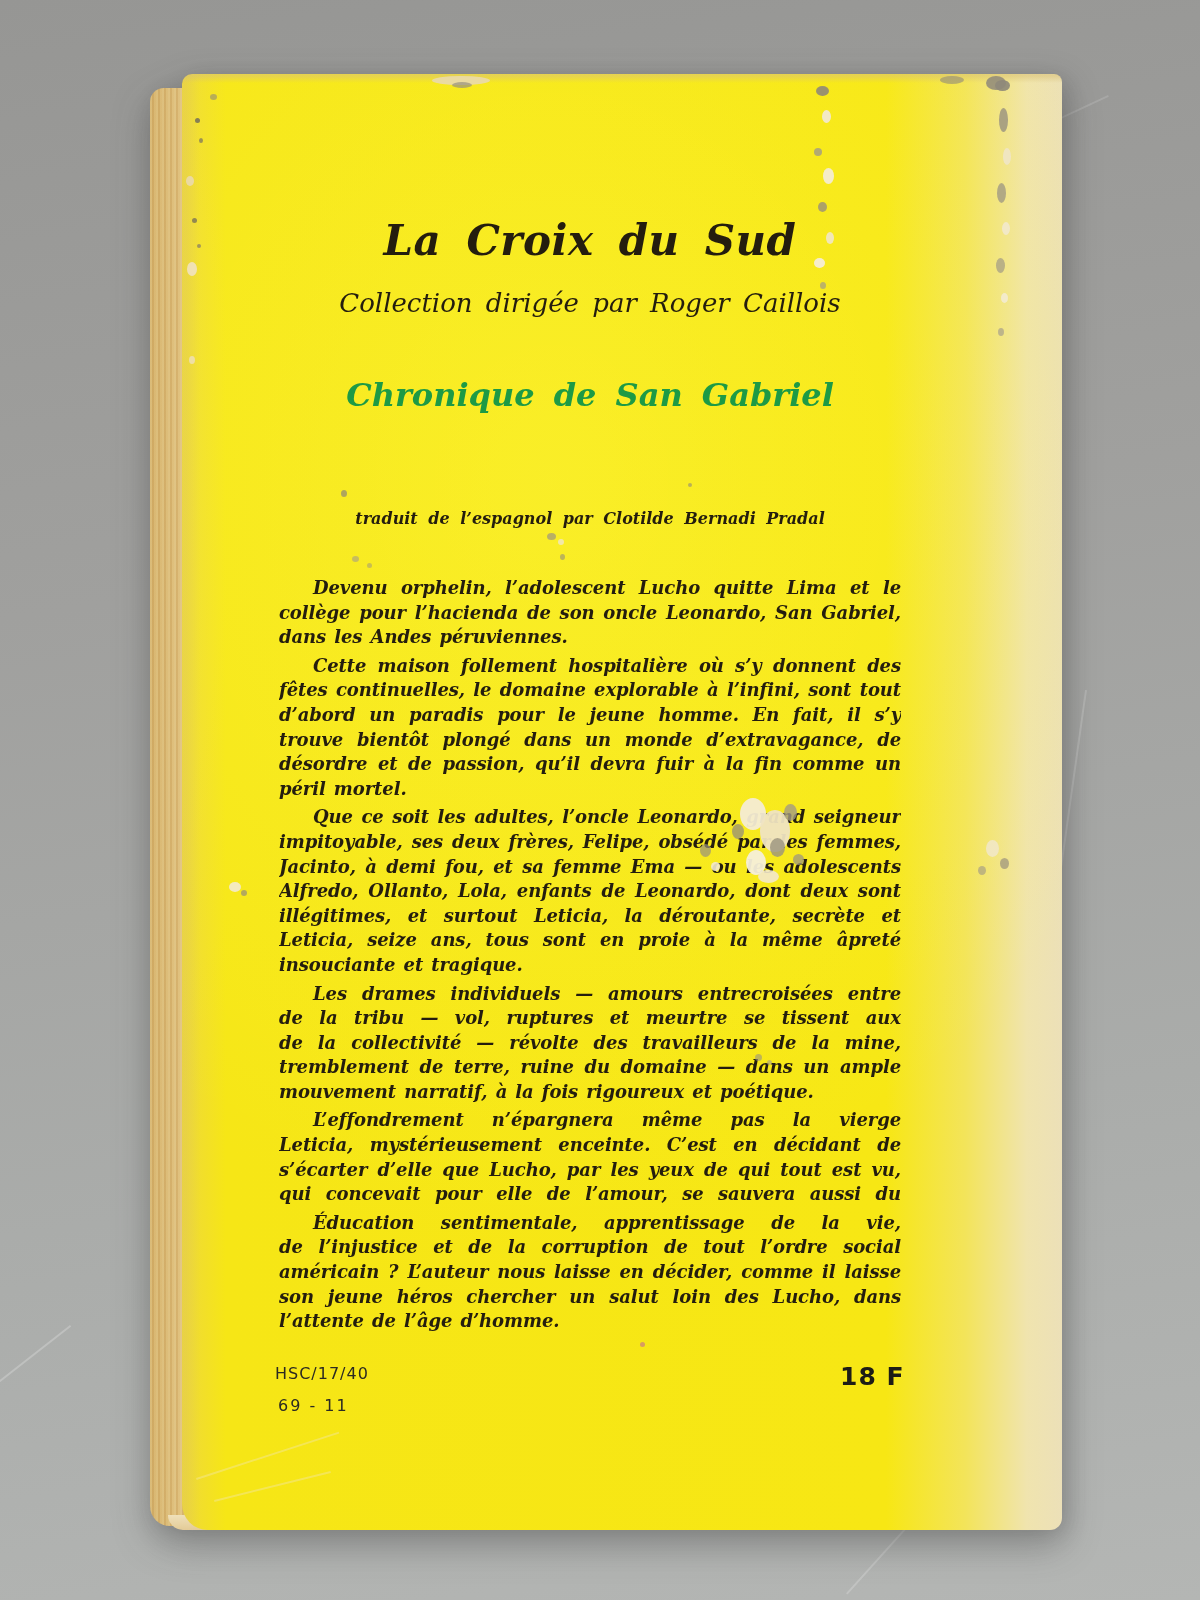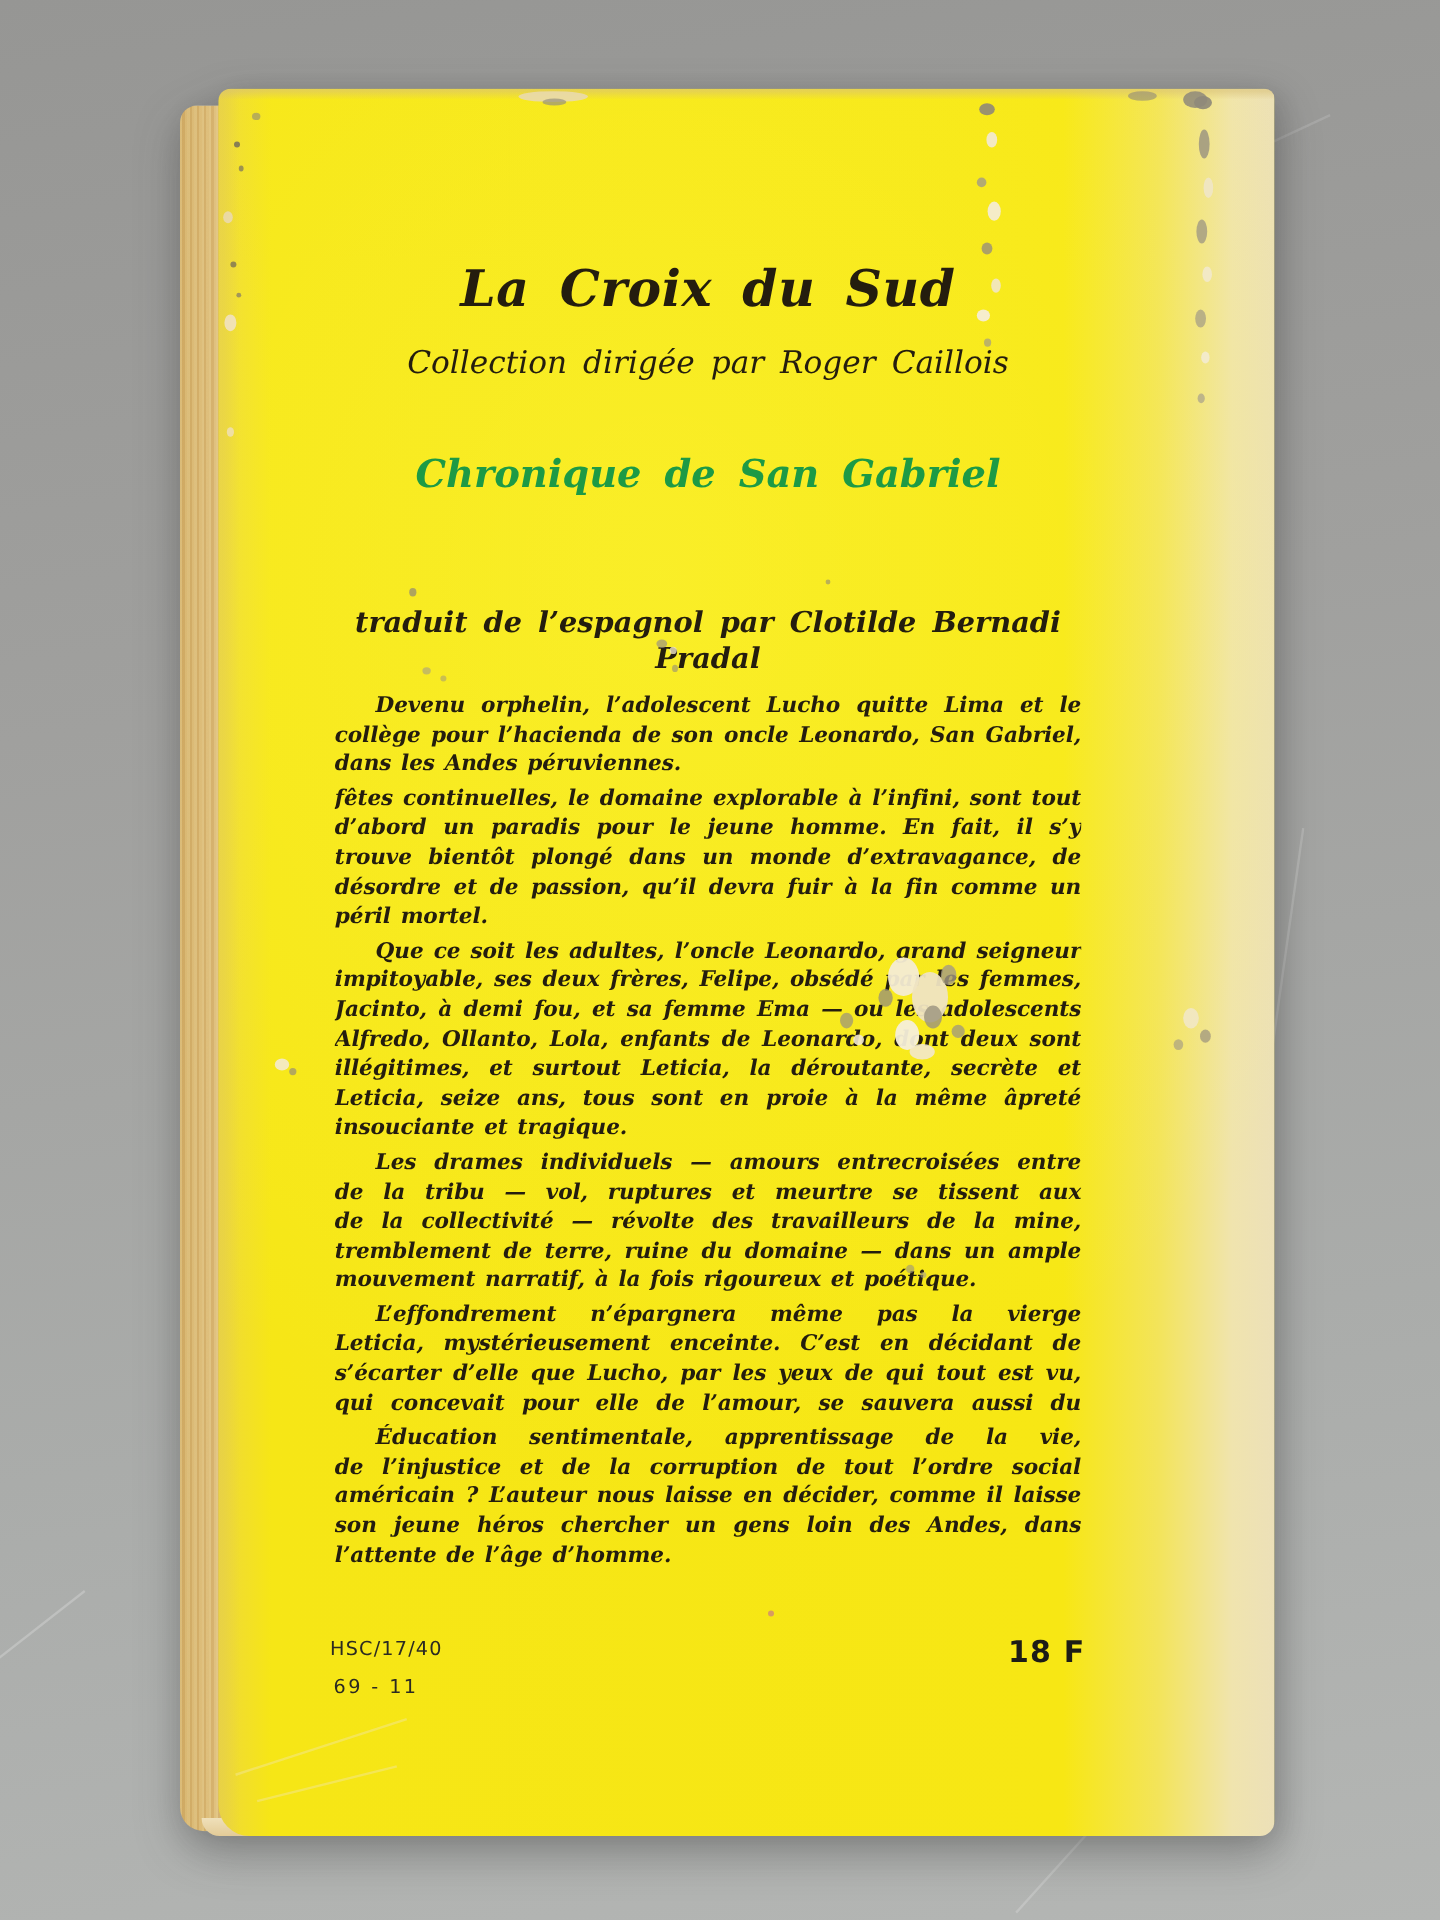--- a/index.html
+++ b/index.html
@@ -28,21 +28,21 @@
       linear-gradient(90deg, #eed83b 0%, #f6e616 5%, #f7e714 80%, #f3e45a 89%, #f0e4ae 96%, #ece0b8 100%),
       #f6e514;}
   
   .cover *{color:#241d0e;}
   .col{position:absolute;left:93px;width:630px;text-align:center;}
   .h-series{top:140px;font-size:42px;line-height:54px;font-style:italic;font-weight:600;word-spacing:10px;letter-spacing:.5px;}
   .h-subseries{top:212px;font-size:26px;line-height:34px;font-style:italic;font-weight:400;word-spacing:5px;}
   .h-title{top:300px;font-size:32px;line-height:42px;font-style:italic;font-weight:600;word-spacing:8px;}
   .h-title, .h-author{color:#1d9a45;}
   .h-author{top:360px;font-size:23px;line-height:30px;font-style:italic;font-weight:600;word-spacing:7px;}
-  .h-translator{top:430px;font-size:24px;line-height:30px;font-style:italic;font-weight:700;word-spacing:5px;}
+  .h-translator{top:430px;font-size:16px;line-height:30px;font-style:italic;font-weight:700;word-spacing:5px;}
   .summary{position:absolute;left:93px;top:498px;width:630px;
     font-size:18px;font-style:italic;font-weight:600;letter-spacing:-.1px;word-spacing:2px;color:#272010;}
   .para{margin:4px;}
   .line{height:24.6px;line-height:24.6px;text-align:justify;text-align-last:justify;overflow:hidden;}
   .line.last{text-align-last:left;}
   .line.first{text-indent:34px;}
   .code1{position:absolute;left:93px;top:1290px;font-family:"DejaVu Sans",sans-serif;
     font-size:16px;font-weight:500;letter-spacing:1px;color:#2b2a22;}
   .code2{position:absolute;left:96px;top:1322px;font-family:"DejaVu Sans",sans-serif;
     font-size:16px;font-weight:500;letter-spacing:2px;color:#2b2a22;}
@@ -72,20 +72,21 @@
       <div class="col h-title">Chronique de San Gabriel</div>
       <div class="col h-translator">traduit de l’espagnol par Clotilde Bernadi Pradal</div>
 
       <div class="summary">
           <div class="para">
             <div class="line first">Devenu orphelin, l’adolescent Lucho quitte Lima et le</div>
             <div class="line">collège pour l’hacienda de son oncle Leonardo, San Gabriel,</div>
             <div class="line last">dans les Andes péruviennes.</div>
           </div>
           <div class="para">
+            <div class="line first">Cette maison follement hospitalière où s’y donnent des</div>
             <div class="line">fêtes continuelles, le domaine explorable à l’infini, sont tout</div>
             <div class="line">d’abord un paradis pour le jeune homme. En fait, il s’y</div>
             <div class="line">trouve bientôt plongé dans un monde d’extravagance, de</div>
             <div class="line">désordre et de passion, qu’il devra fuir à la fin comme un</div>
             <div class="line last">péril mortel.</div>
           </div>
           <div class="para">
             <div class="line first">Que ce soit les adultes, l’oncle Leonardo, grand seigneur</div>
             <div class="line">impitoyable, ses deux frères, Felipe, obsédé par les femmes,</div>
             <div class="line">Jacinto, à demi fou, et sa femme Ema — ou les adolescents :</div>
@@ -104,21 +105,21 @@
           <div class="para">
             <div class="line first">L’effondrement n’épargnera même pas la vierge farouche,</div>
             <div class="line">Leticia, mystérieusement enceinte. C’est en décidant de</div>
             <div class="line">s’écarter d’elle que Lucho, par les yeux de qui tout est vu, et</div>
             <div class="line last">qui concevait pour elle de l’amour, se sauvera aussi du chaos.</div>
           </div>
           <div class="para">
             <div class="line first">Éducation sentimentale, apprentissage de la vie, découverte</div>
             <div class="line">de l’injustice et de la corruption de tout l’ordre social latino-</div>
             <div class="line">américain ? L’auteur nous laisse en décider, comme il laisse</div>
-            <div class="line">son jeune héros chercher un gens loin des Andes, dans</div>
+            <div class="line">son jeune héros chercher un salut loin des Lucho, dans</div>
             <div class="line last">l’attente de l’âge d’homme.</div>
           </div>
         </div>
 
       <div class="code1">HSC/17/40</div>
       <div class="code2">69 - 11</div>
       <div class="price">18 F</div>
     </div>
   </div>
 

